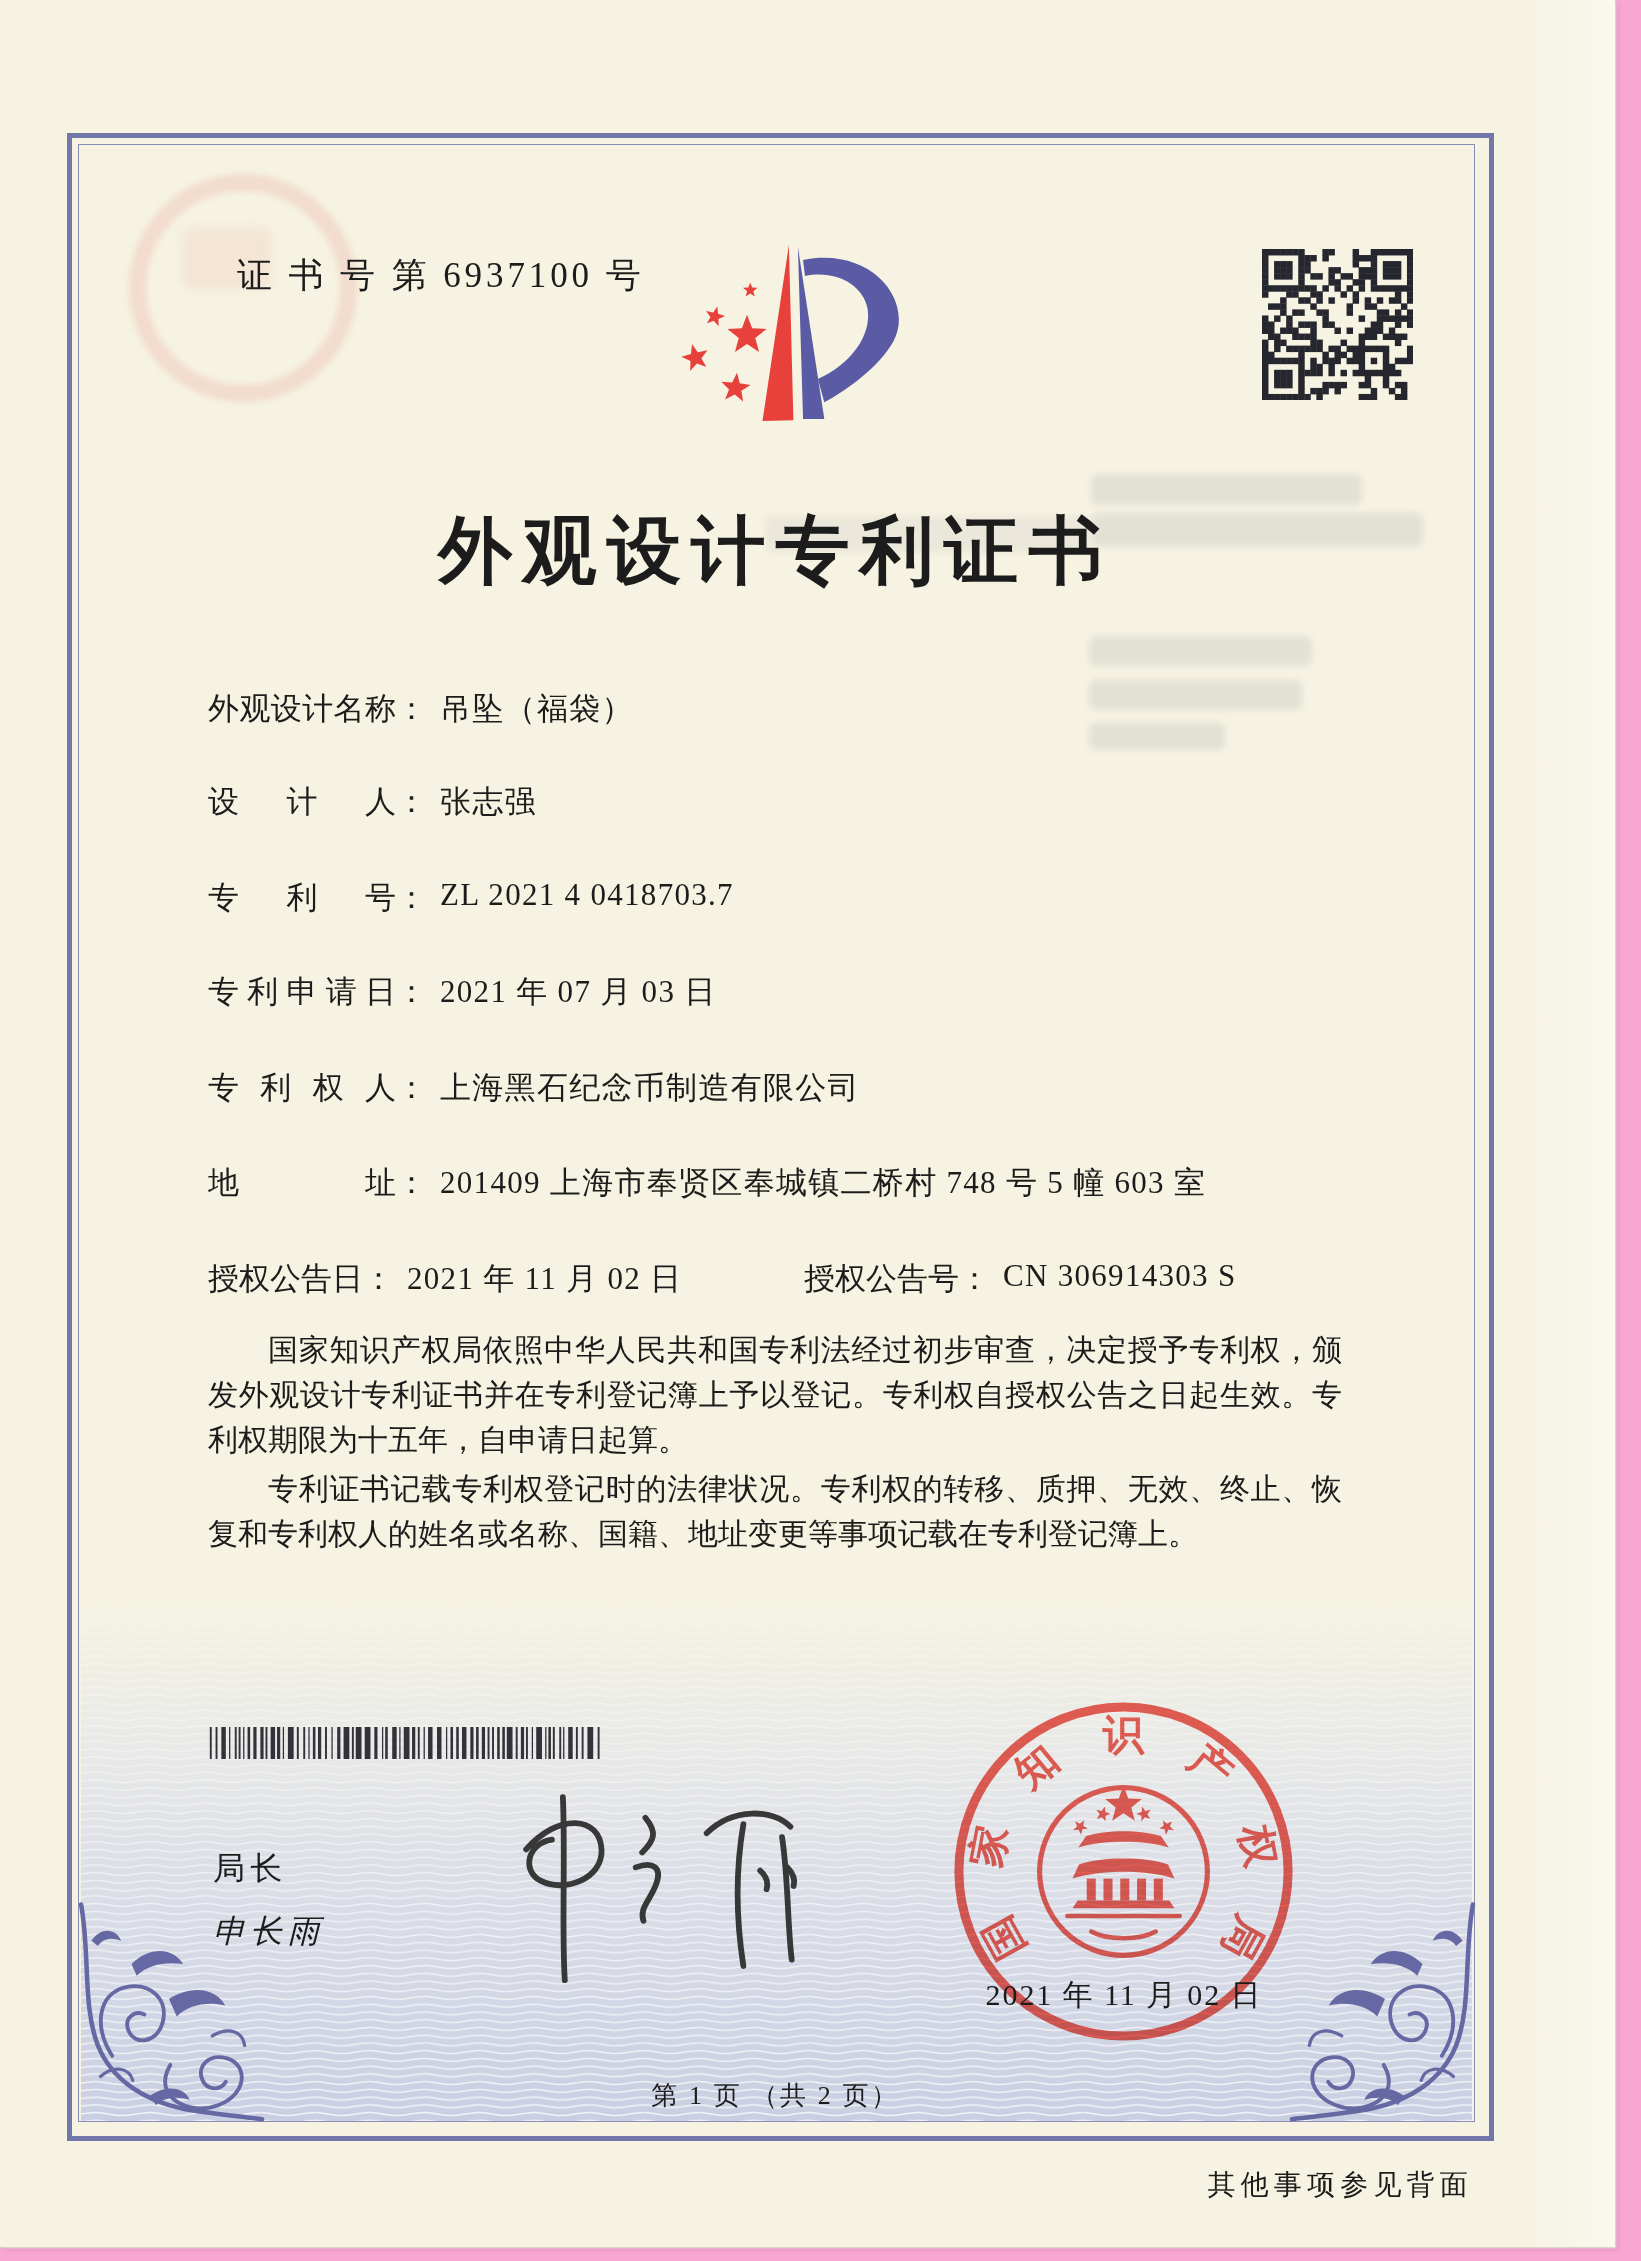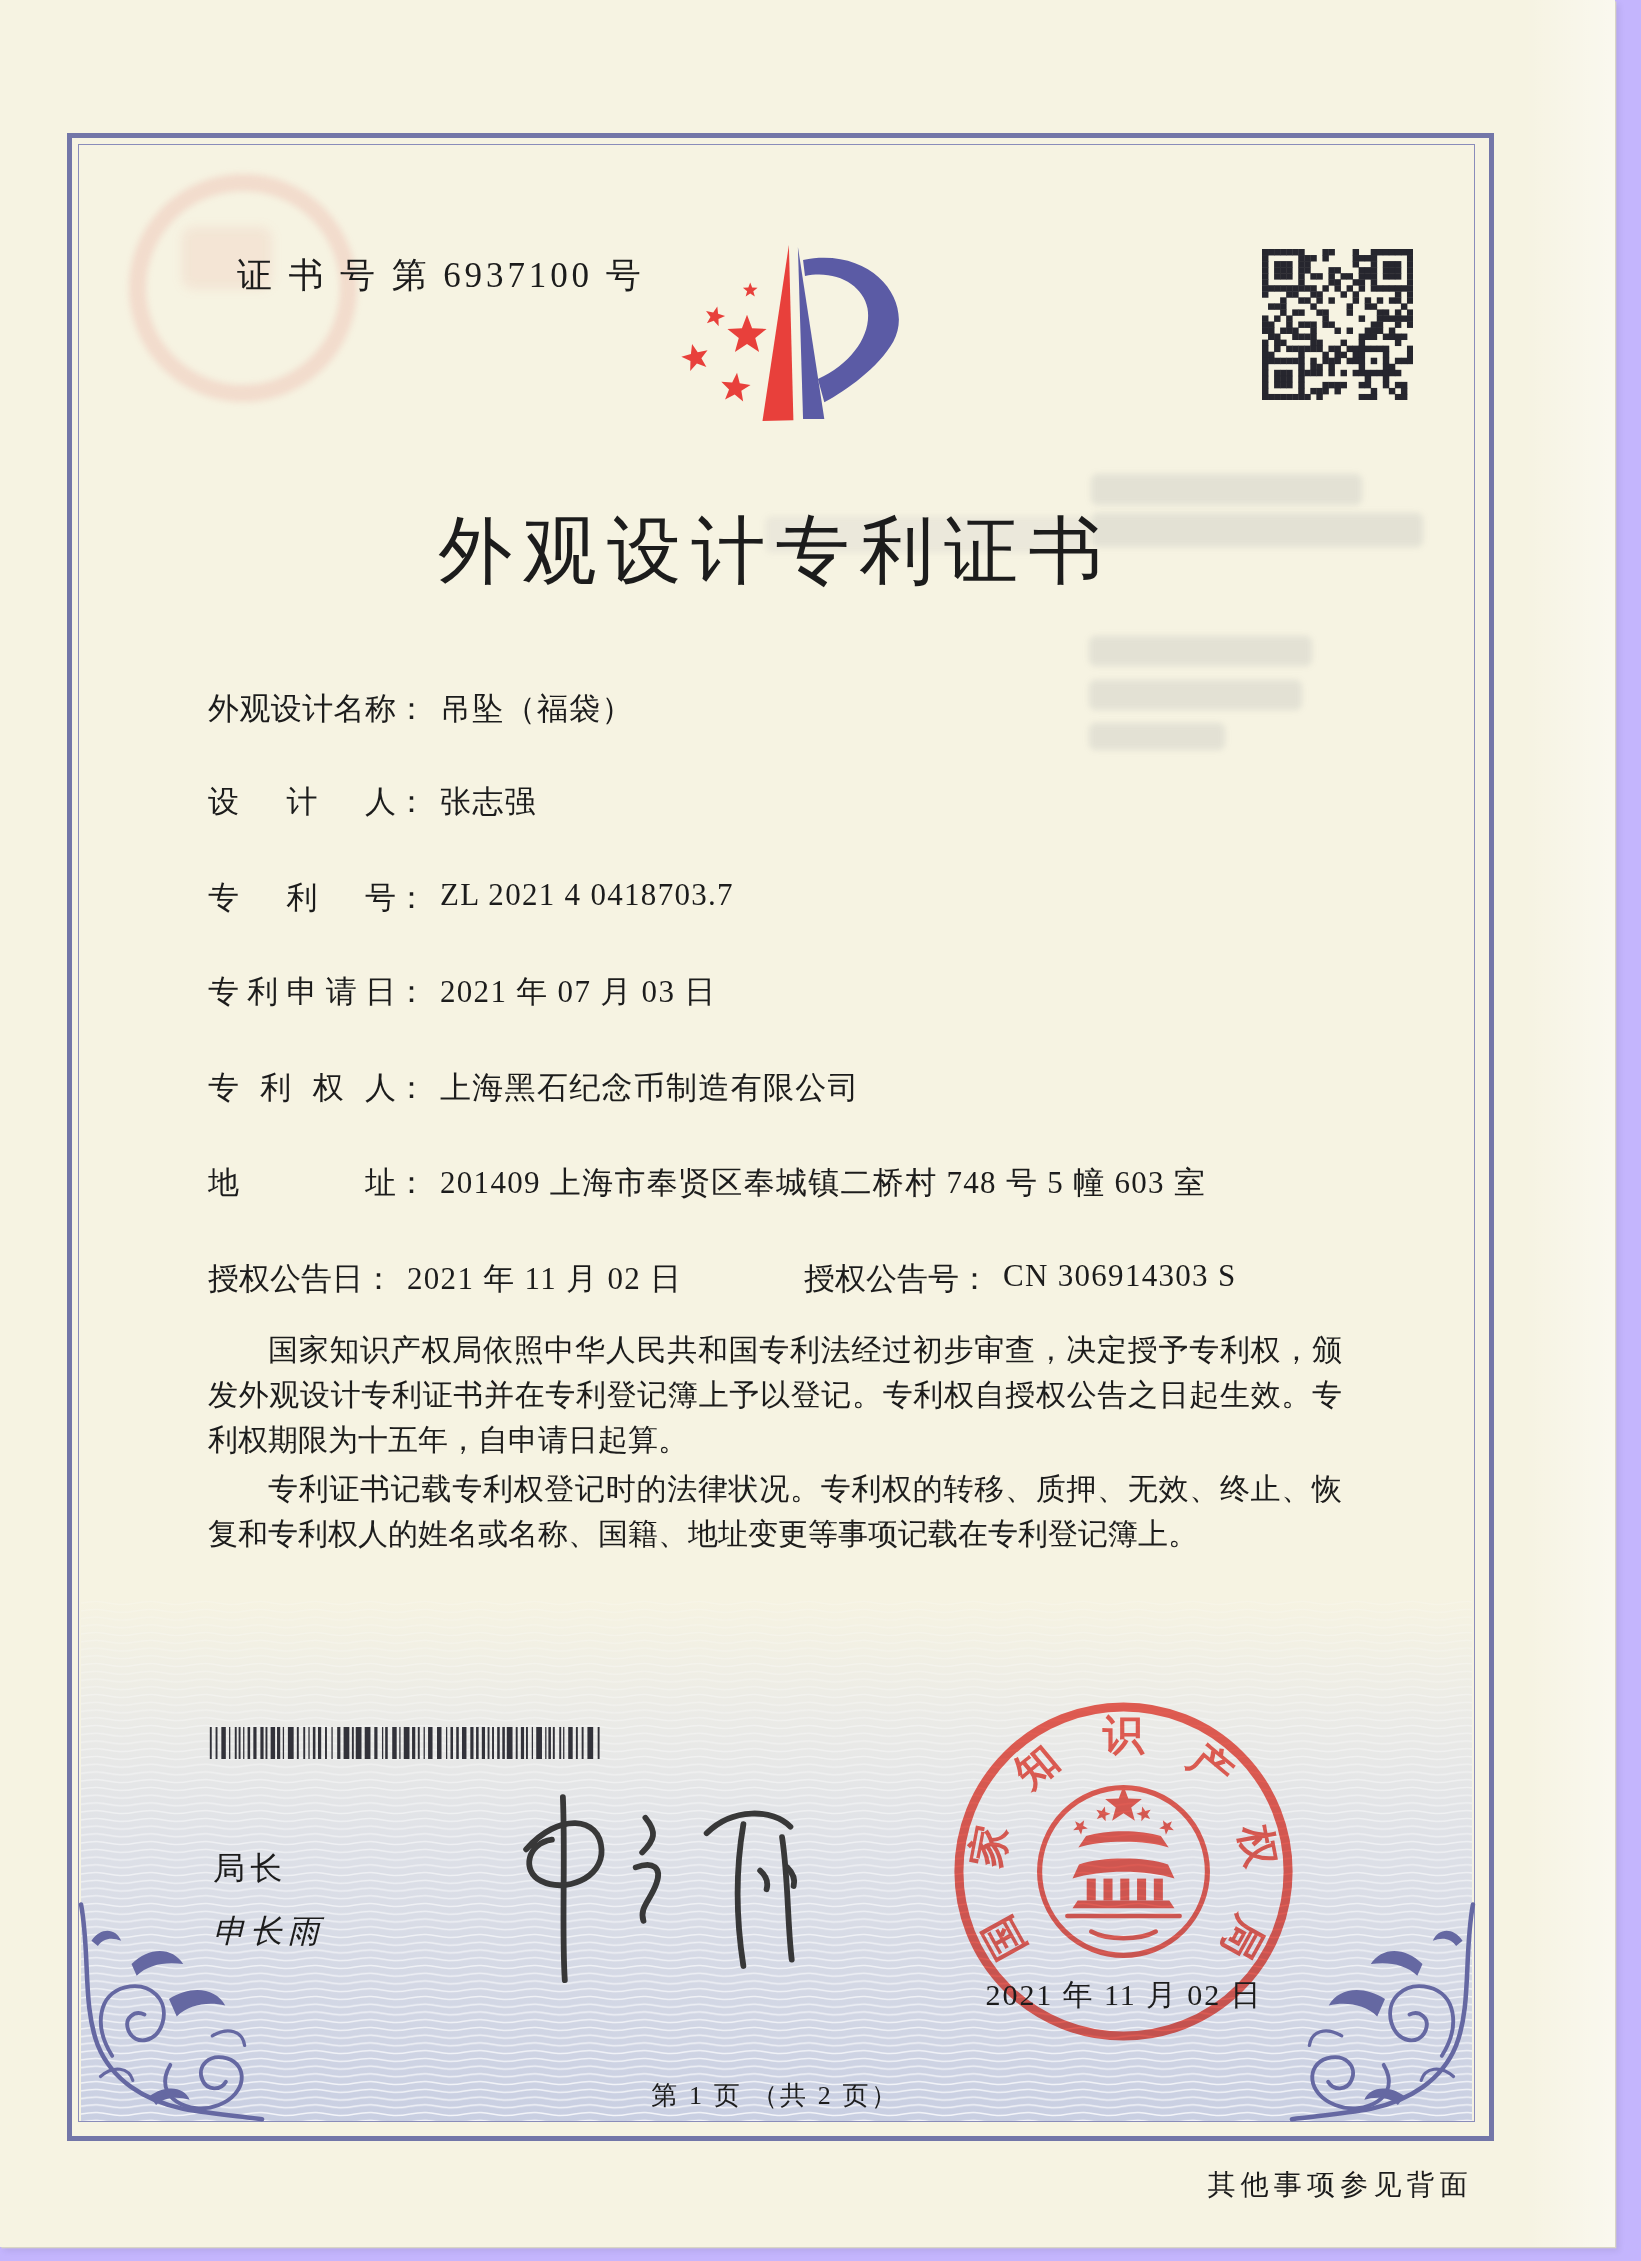--- a/index.html
+++ b/index.html
@@ -1,36 +1,36 @@
 <!DOCTYPE html>
 <html style="font-size:10.3px"><head>
 <meta charset="utf-8">
 <style>
   html,body{margin:0;padding:0;background:#ffffff;}
-  #page{position:relative;width:1642px;height:2261px;background:#c4b5fd;overflow:hidden;
+  #page{position:relative;width:1642px;height:2261px;background:#f9a8d4;overflow:hidden;
         font-family:"Liberation Serif","DejaVu Serif",serif;color:#1c1c1c;}
   .abs{position:absolute;}
   #paper{left:0;top:0;width:1615px;height:2247px;background:#f6f3e2;
          box-shadow:1.3px 1.3px 0 #d8d5c6, 3.9px 3.9px 6.5px rgba(0,0,0,0.08);}
   
   #paper:after{content:"";position:absolute;right:0;top:0;width:90px;height:100%;
          background:linear-gradient(to right,rgba(255,255,255,0),rgba(255,255,255,0.45));}
   
   #frame-outer{left:67px;top:133px;width:1417px;height:1998px;border:5.8px solid #7376a8;}
   #frame-inner{left:78px;top:144px;width:1395px;height:1976px;border:1.9px solid #8a8cba;}
   
   .bleed{filter:blur(3.2px);border-radius:6.5px;background:rgba(104,106,122,0.13);pointer-events:none;}
   .bleed.lite{background:rgba(104,106,122,0.07);}
   #bleed-stamp{left:129px;top:174px;width:194px;height:194px;border:17px solid rgba(224,108,98,0.17);
         border-radius:50%;filter:blur(3.2px);pointer-events:none;}
   #bleed-stamp-core{left:182px;top:227px;width:90px;height:62px;background:rgba(224,108,98,0.10);
         filter:blur(5.2px);border-radius:11.6px;pointer-events:none;}
   
   #cert-no{left:237px;top:252px;font-size:35px;letter-spacing:3.9px;white-space:nowrap;}
-  #doc-title{left:78px;top:502px;width:1395px;text-align:center;font-size:74px;font-weight:400;
+  #doc-title{left:78px;top:502px;width:1395px;text-align:center;font-size:74px;font-weight:700;
         letter-spacing:10.3px;white-space:nowrap;}
   .frow{left:208px;height:40px;font-size:31px;white-space:nowrap;}
   .flabel{display:inline-block;width:188px;text-align:justify;text-align-last:justify;vertical-align:top;}
   .fcolon{display:inline-block;vertical-align:top;}
   .fvalue{display:inline-block;vertical-align:top;padding-left:13px;letter-spacing:1.3px;}
   #row-0{top:688px;} #row-1{top:781px;} #row-2{top:877px;}
   #row-3{top:971px;} #row-4{top:1067px;} #row-5{top:1162px;}
   #grant-row{left:208px;top:1258px;font-size:31px;white-space:nowrap;}
   #grant-no{position:absolute;left:596px;top:0px;white-space:nowrap;} 
   #body-text{left:208px;top:1327px;width:1134px;font-size:30px;line-height:45px;text-align:justify;}

